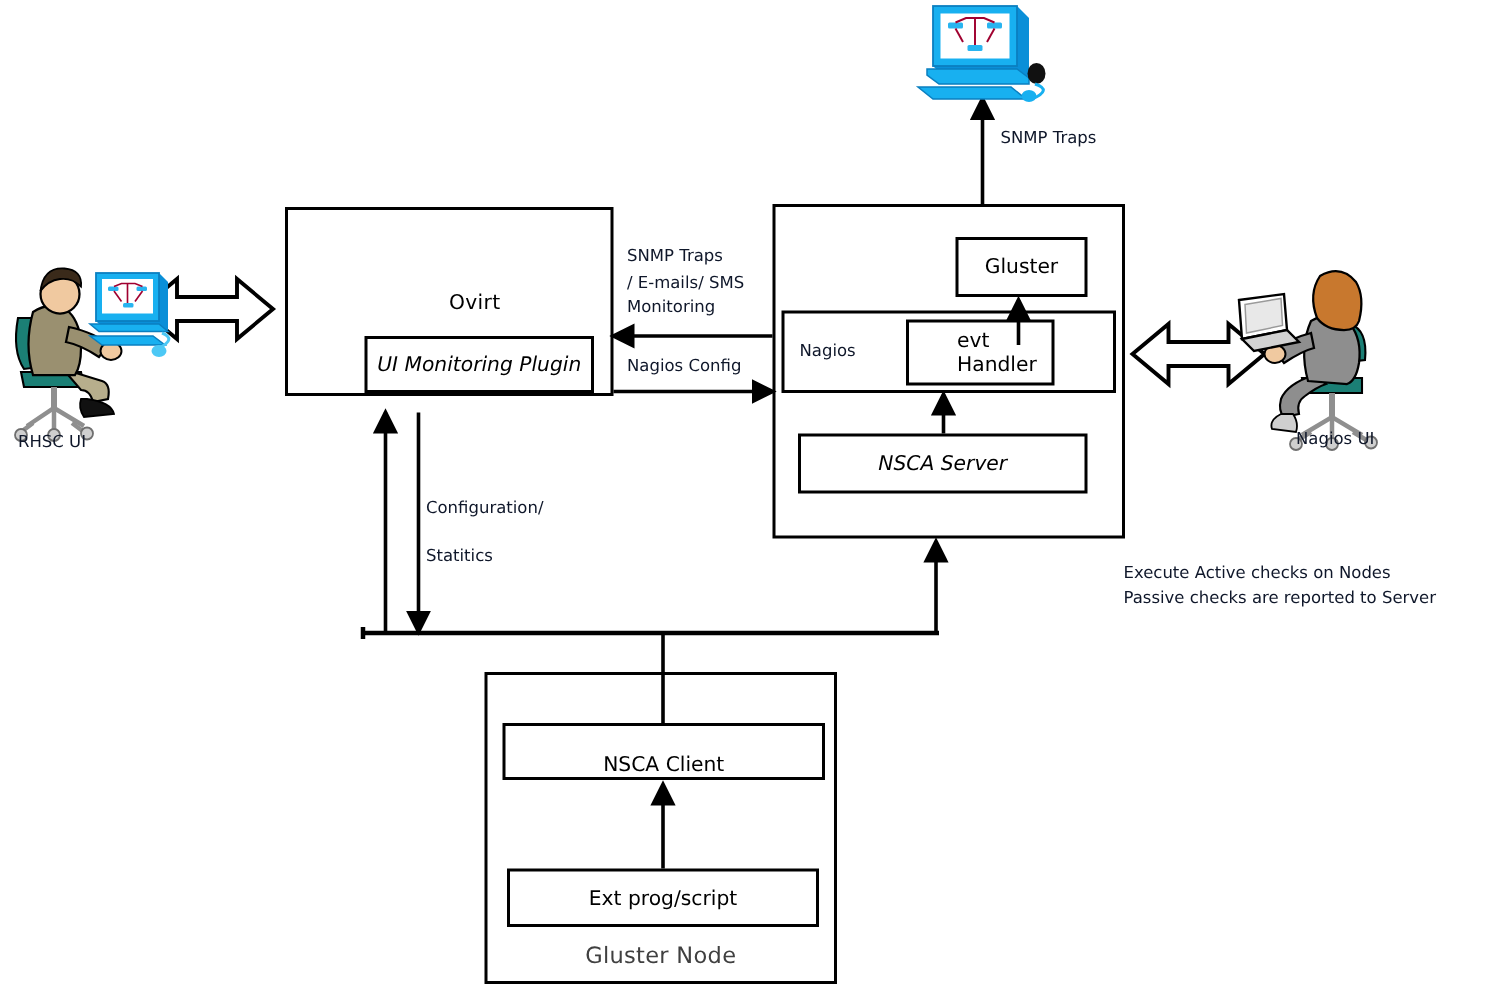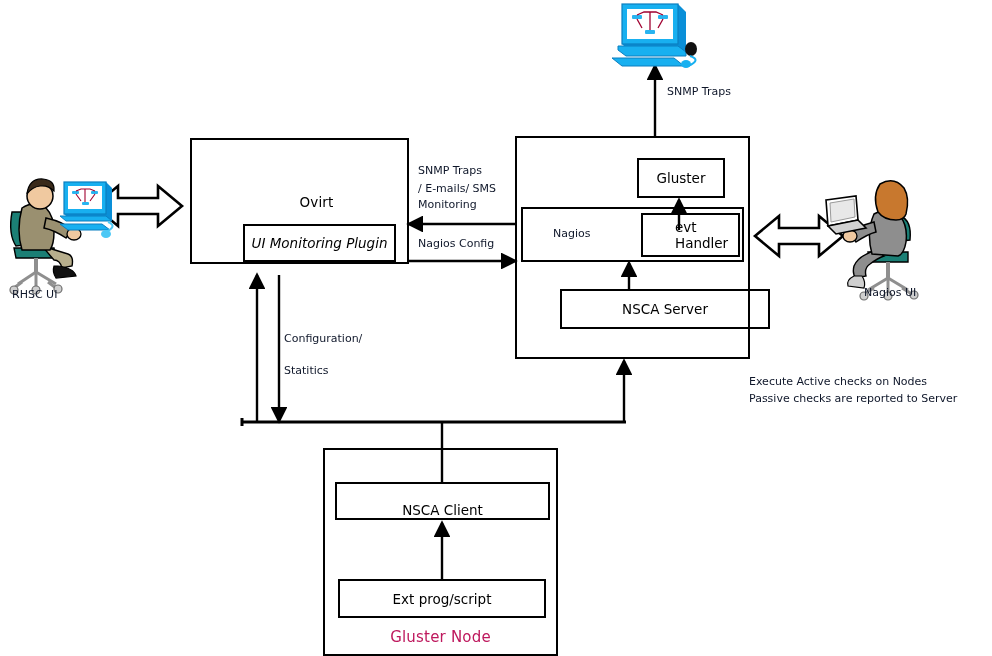--- a/index.html
+++ b/index.html
@@ -222,37 +222,37 @@
     <span>UI Monitoring Plugin</span>
   </div>
 
   <div class="box" style="left:515px;top:136px;width:235px;height:223px;"></div>
 
   <div class="inner-box" style="left:637px;top:158px;width:88px;height:40px;">
     <span>Gluster</span>
   </div>
 
   <div class="box" style="left:521px;top:207px;width:223px;height:55px;"></div>
-  <div class="plain-text" style="left:553px;top:225px;">Nagios</div>
-  <div class="inner-box" style="left:641px;top:213px;width:99px;height:44px;padding-left:32px;">
+  <div class="plain-text" style="left:533px;top:225px;">Nagios</div>
+  <div class="inner-box" style="left:604px;top:213px;width:99px;height:44px;padding-left:32px;">
     <span>evt Handler</span>
   </div>
 
-  <div class="inner-box" style="left:560px;top:289px;width:210px;height:40px;">
+  <div class="inner-box" style="left:532px;top:289px;width:193px;height:40px;font-style:italic;">
     <span>NSCA Server</span>
   </div>
 
   <div class="box" style="left:323px;top:448px;width:235px;height:208px;"></div>
   <div class="inner-box" style="left:335px;top:482px;width:215px;height:38px;align-items:flex-end;">
     <span>NSCA Client</span>
   </div>
   <div class="inner-box" style="left:338px;top:579px;width:208px;height:39px;">
     <span>Ext prog/script</span>
   </div>
-  <div class="box-label" style="left:323px;top:628px;width:235px;font-size:15px;color:#be185d;">Gluster Node</div>
+  <div class="box-label" style="left:323px;top:628px;width:235px;font-size:15px;color:#404040;">Gluster Node</div>
 
   <div class="plain-text" style="left:667px;top:83px;">SNMP Traps</div>
 
   <div class="plain-text" style="left:418px;top:162px;">SNMP Traps</div>
   <div class="plain-text" style="left:418px;top:180px;">/ E-mails/ SMS</div>
   <div class="plain-text" style="left:418px;top:196px;">Monitoring</div>
 
   <div class="plain-text" style="left:418px;top:235px;">Nagios Config</div>
 
   <div class="plain-text" style="left:284px;top:330px;">Configuration/</div>

